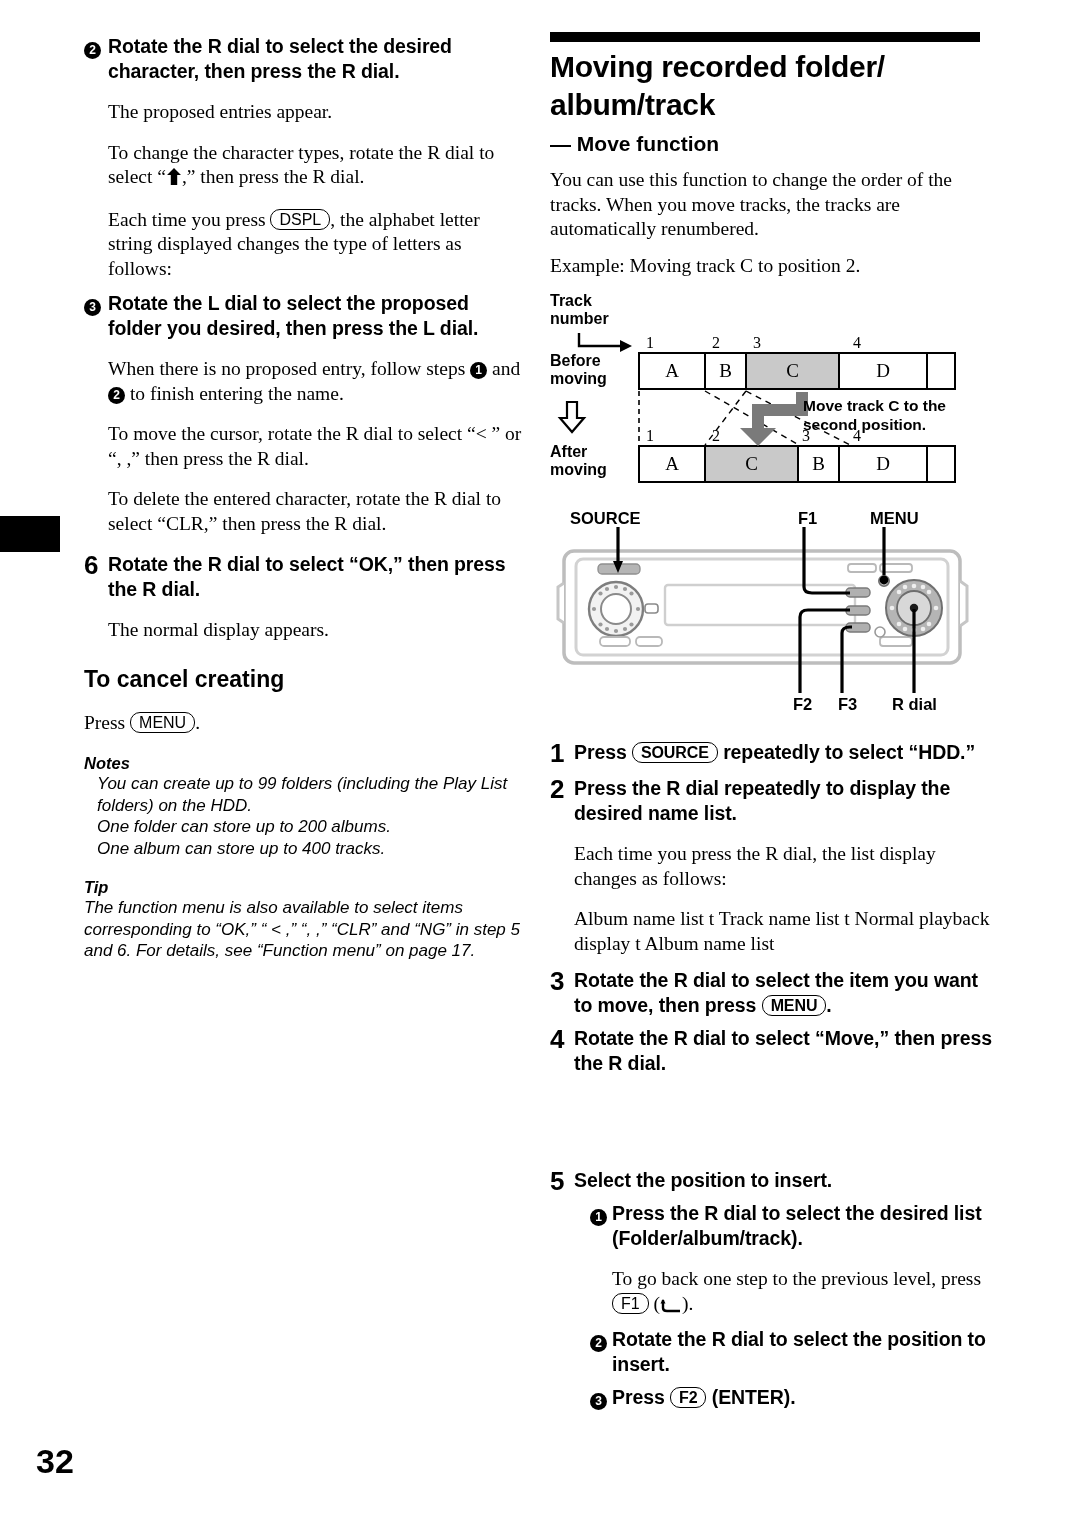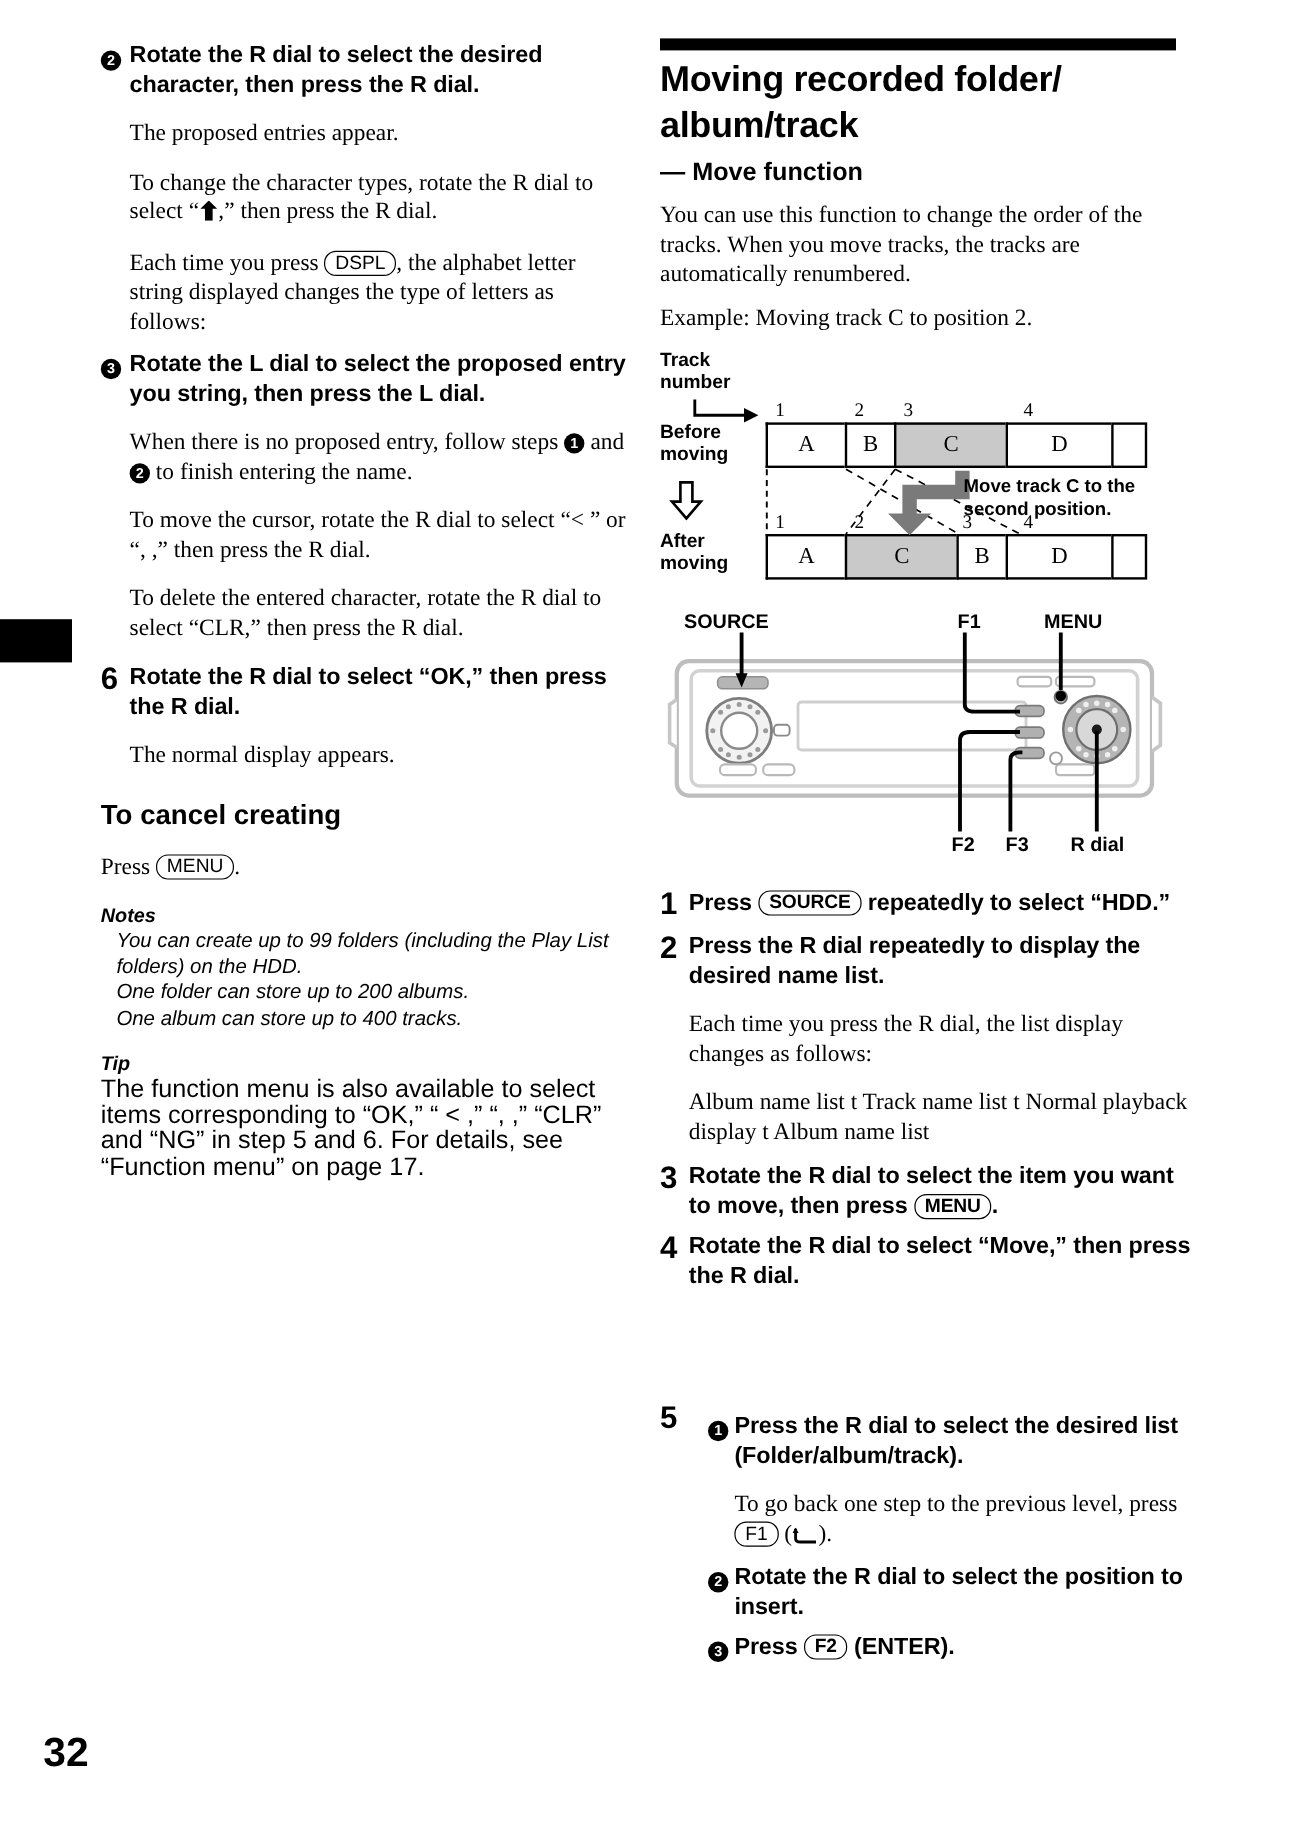--- a/index.html
+++ b/index.html
@@ -84,21 +84,22 @@
     margin-top:18px;
   }
   .note-body {
     font-family:"Liberation Sans", sans-serif;
     font-style:italic;
     font-size:17px; line-height:21.5px;
     padding-left:13px;
   }
   .tip-body {
     font-family:"Liberation Sans", sans-serif;
-    font-size:21px; line-height:21.5px;
+    font-style:italic;
+    font-size:17px; line-height:21.5px;
   }
 
   
   .rule-bar { width:430px; height:10px; background:#000; margin-bottom:6px; }
   .h1 {
     font-family:"Liberation Sans", sans-serif;
     font-weight:bold; font-size:30px; line-height:38px;
     letter-spacing:-0.3px;
   }
   .h2-dash {
@@ -178,21 +179,21 @@
           <span>Each time you press </span><span class="pill">DSPL</span><span>, the alphabet letter string displayed changes the type of letters as follows:</span>
         </div>
       </div>
     </div>
 
     <div class="step" style="margin-top:10px;">
       <div class="step-num">
         <span class="circ">3</span>
       </div>
       <div class="step-body">
-        <div class="step-head">Rotate the L dial to select the proposed entry you string, then press the L dial.</div>
+        <div class="step-head">Rotate the L dial to select the proposed folder you desired, then press the L dial.</div>
         <div class="step-sub">
           <span>When there is no proposed entry, follow steps </span><span class="circ">1</span><span> and </span><span class="circ">2</span><span> to finish entering the name.</span>
         </div>
         <div class="step-sub">To move the cursor, rotate the R dial to select “&lt;  ” or “,   ,” then press the R dial.</div>
         <div class="step-sub">To delete the entered character, rotate the R dial to select “CLR,” then press the R dial.</div>
       </div>
     </div>
 
     <div class="step" style="margin-top:16px;">
       <div class="step-num big">6</div>
@@ -418,20 +419,21 @@
       <div class="step-body">
         <div class="step-head">Rotate the R dial to select “Move,” then press the R dial.</div>
       </div>
     </div>
 
     <div class="spacer-lg"></div>
 
     <div class="step">
       <div class="step-num big">5</div>
       <div class="step-body">
+        <div class="step-head">Select the position to insert.</div>
 
         <div class="step" style="margin-top:8px; margin-left:16px;">
           <div class="step-num" style="width:22px;">
             <span class="circ">1</span>
           </div>
           <div class="step-body">
             <div class="step-head">Press the R dial to select the desired list (Folder/album/track).</div>
             <div class="step-sub">
               <span>To go back one step to the previous level, press </span><span class="pill">F1</span><span> (</span><span style="display:inline-block;vertical-align:-3px;">
                 <svg width="22" height="14" viewBox="0 0 22 14">

